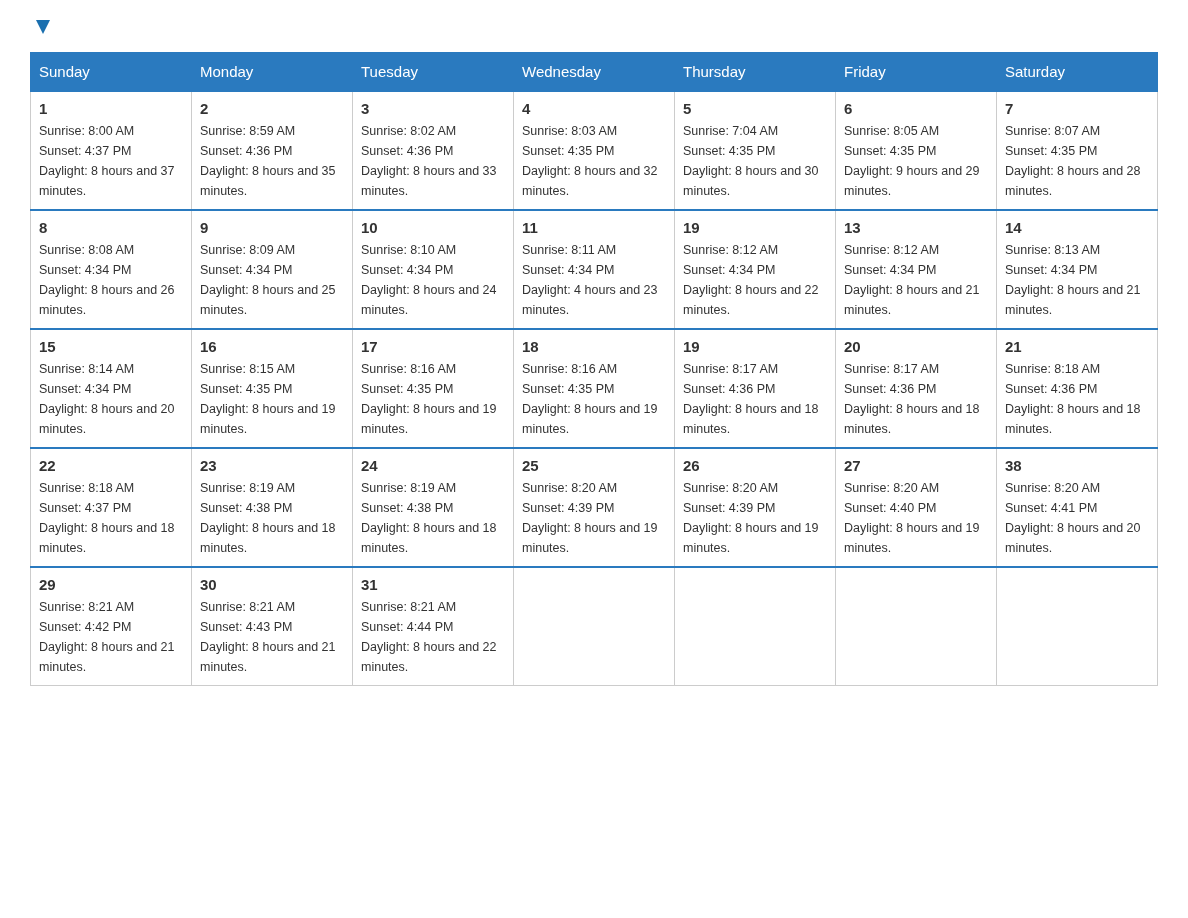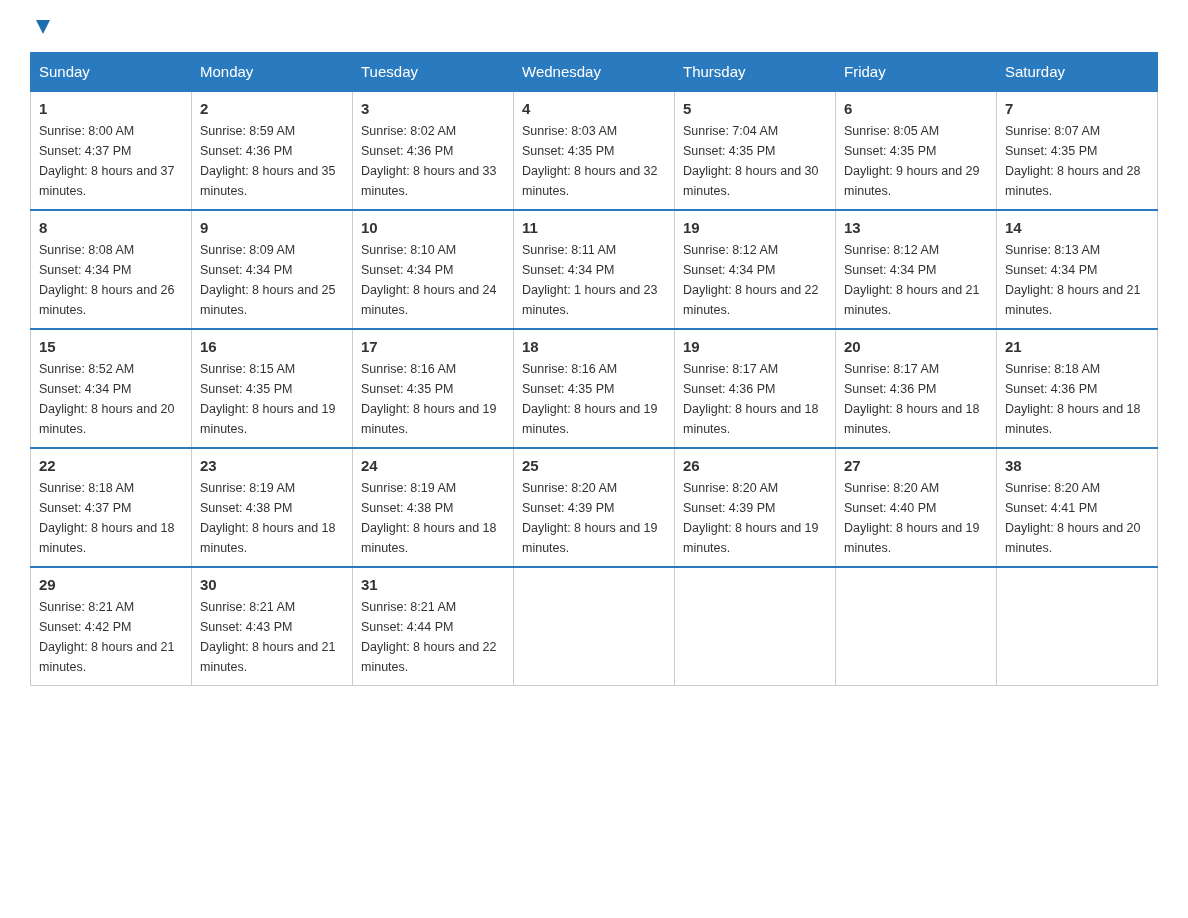--- a/index.html
+++ b/index.html
@@ -196,21 +196,21 @@
           <span>Sunrise: 8:10 AM</span><br>
           <span>Sunset: 4:34 PM</span><br>
           <span>Daylight: 8 hours and 24 minutes.</span>
         </div>
       </td>
         <td>
         <span class="day-num">11</span>
         <div class="day-info">
           <span>Sunrise: 8:11 AM</span><br>
           <span>Sunset: 4:34 PM</span><br>
-          <span>Daylight: 1 hours and 23 minutes.</span>
+          <span>Daylight: 4 hours and 23 minutes.</span>
         </div>
       </td>
         <td>
         <span class="day-num">19</span>
         <div class="day-info">
           <span>Sunrise: 8:12 AM</span><br>
           <span>Sunset: 4:34 PM</span><br>
           <span>Daylight: 8 hours and 22 minutes.</span>
         </div>
       </td>
@@ -228,21 +228,21 @@
           <span>Sunrise: 8:13 AM</span><br>
           <span>Sunset: 4:34 PM</span><br>
           <span>Daylight: 8 hours and 21 minutes.</span>
         </div>
       </td>
       </tr>
       <tr>
         <td>
         <span class="day-num">15</span>
         <div class="day-info">
-          <span>Sunrise: 8:52 AM</span><br>
+          <span>Sunrise: 8:14 AM</span><br>
           <span>Sunset: 4:34 PM</span><br>
           <span>Daylight: 8 hours and 20 minutes.</span>
         </div>
       </td>
         <td>
         <span class="day-num">16</span>
         <div class="day-info">
           <span>Sunrise: 8:15 AM</span><br>
           <span>Sunset: 4:35 PM</span><br>
           <span>Daylight: 8 hours and 19 minutes.</span>

